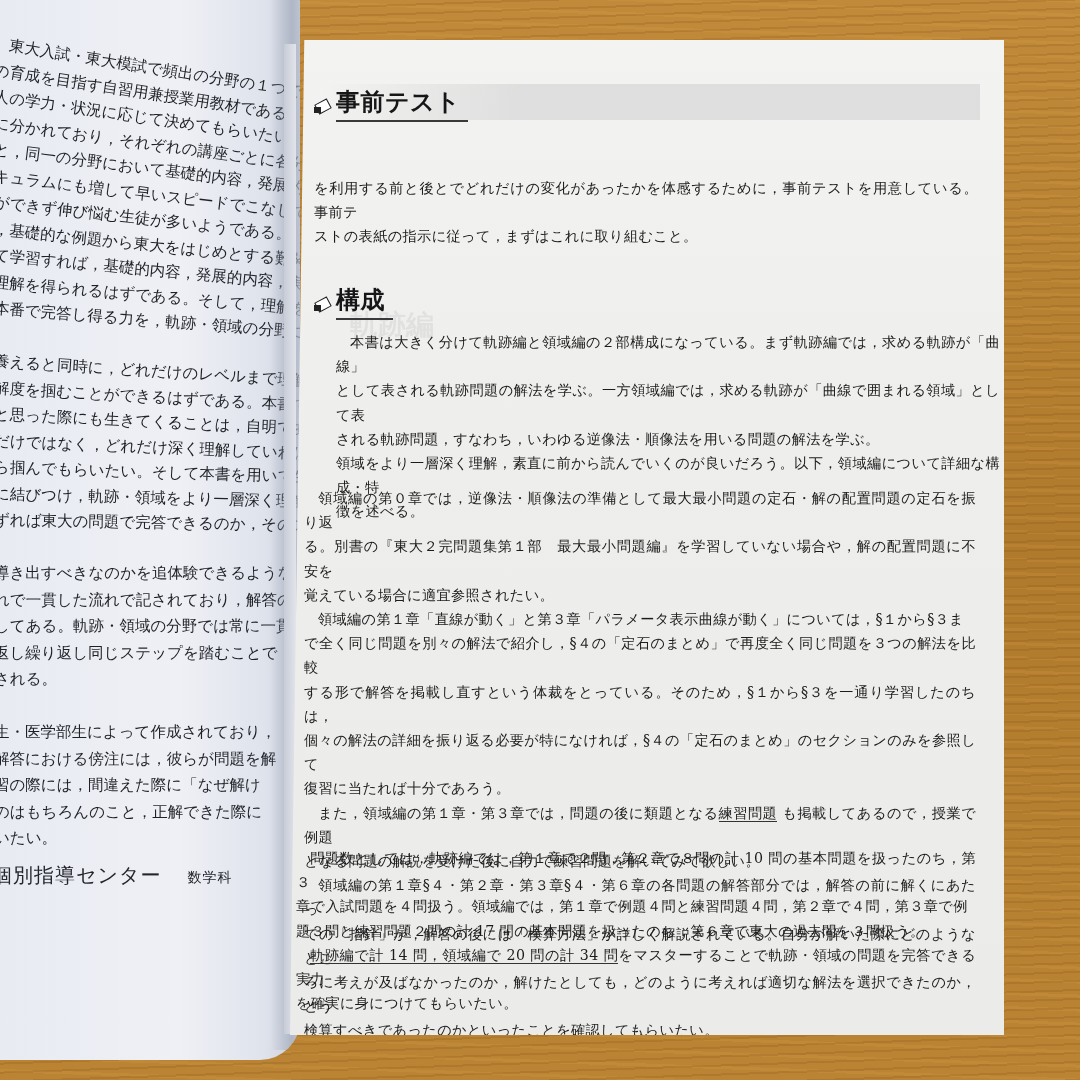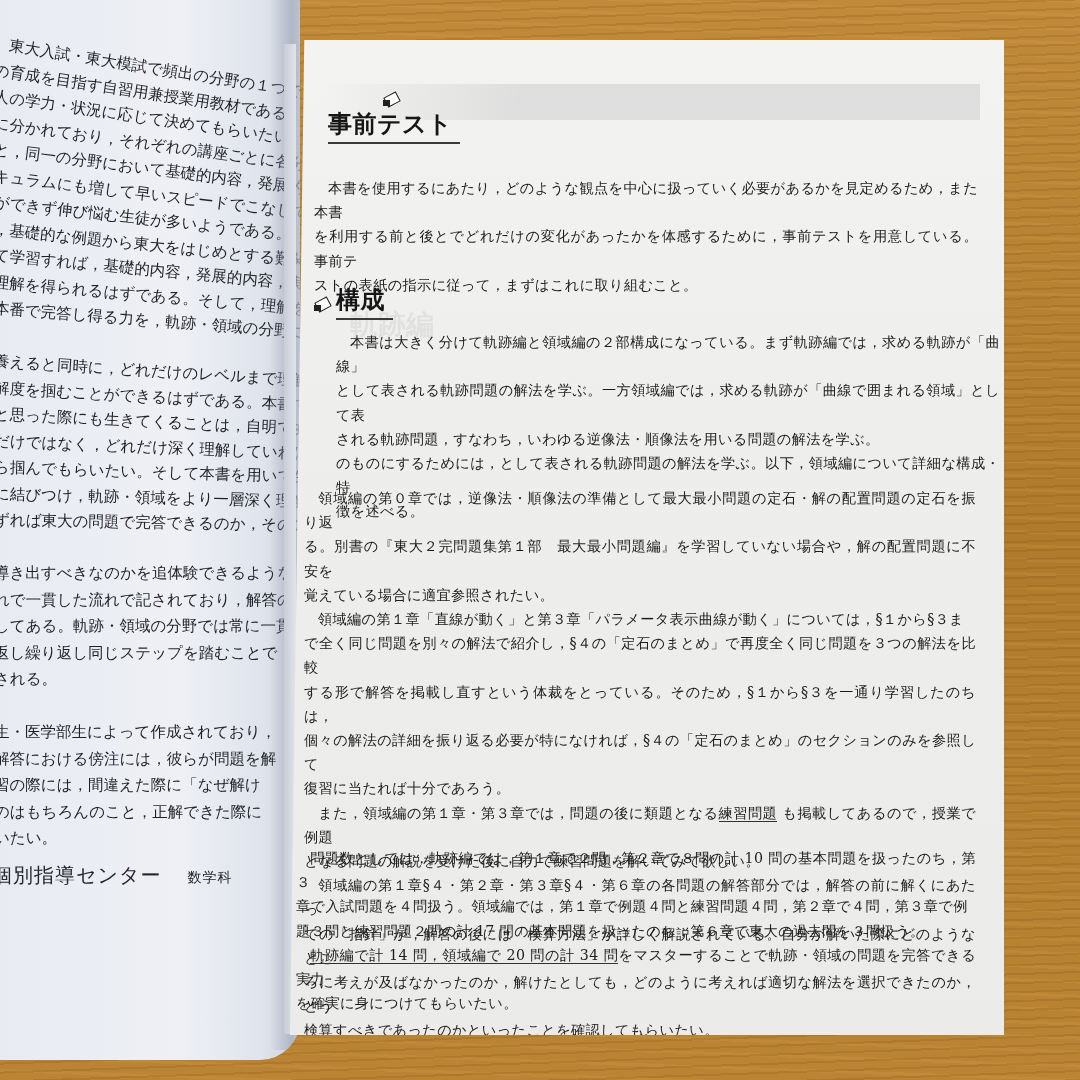--- a/index.html
+++ b/index.html
@@ -131,40 +131,39 @@
 </div>
 
 <div class="right-page-edge"></div>
 
 <div class="right-page">
   <div class="ghost" style="left:60px;top:230px;font-size:28px;">軌跡編</div>
 
   <div class="content">
     <div class="heading-band"></div>
 
-    <div class="section-heading" style="position:absolute;top:2px;left:14px;flex-direction:column;">
+    <div class="section-heading" style="position:absolute;top:2px;left:0;">
       <span class="pencil-icon"></span>
       <span class="heading-text">事前テスト</span>
     </div>
     <div class="block-1">
-      <p class="para"><span class="indent"></span><span>本書を使用するにあたり，どのような観点を中心に扱っていく必要があるかを見定めるため，また本書</span></p>
       <p class="para">を利用する前と後とでどれだけの変化があったかを体感するために，事前テストを用意している。事前テ</p>
       <p class="para">ストの表紙の指示に従って，まずはこれに取り組むこと。</p>
     </div>
 
     <div class="section-heading heading-2">
       <span class="pencil-icon"></span>
       <span class="heading-text">構成</span>
     </div>
 
     <div class="block-2">
       <p class="para"><span class="indent"></span><span>本書は大きく分けて軌跡編と領域編の２部構成になっている。まず軌跡編では，求める軌跡が「曲線」</span></p>
       <p class="para">として表される軌跡問題の解法を学ぶ。一方領域編では，求める軌跡が「曲線で囲まれる領域」として表</p>
       <p class="para">される軌跡問題，すなわち，いわゆる逆像法・順像法を用いる問題の解法を学ぶ。</p>
-      <p class="para">のものにするためには，として表される軌跡問題の解法を学ぶ。以下，領域編について詳細な構成・特</p>
+      <p class="para">領域をより一層深く理解，素直に前から読んでいくのが良いだろう。以下，領域編について詳細な構成・特</p>
       <p class="para">徴を述べる。</p>
     </div>
 
     <div class="block-3">
       <p class="para"><span class="indent"></span><span>領域編の第０章では，逆像法・順像法の準備として最大最小問題の定石・解の配置問題の定石を振り返</span></p>
       <p class="para">る。別書の『東大２完問題集第１部　最大最小問題編』を学習していない場合や，解の配置問題に不安を</p>
       <p class="para">覚えている場合に適宜参照されたい。</p>
       <p class="para"><span class="indent"></span><span>領域編の第１章「直線が動く」と第３章「パラメータ表示曲線が動く」については，§１から§３ま</span></p>
       <p class="para">で全く同じ問題を別々の解法で紹介し，§４の「定石のまとめ」で再度全く同じ問題を３つの解法を比較</p>
       <p class="para">する形で解答を掲載し直すという体裁をとっている。そのため，§１から§３を一通り学習したのちは，</p>

